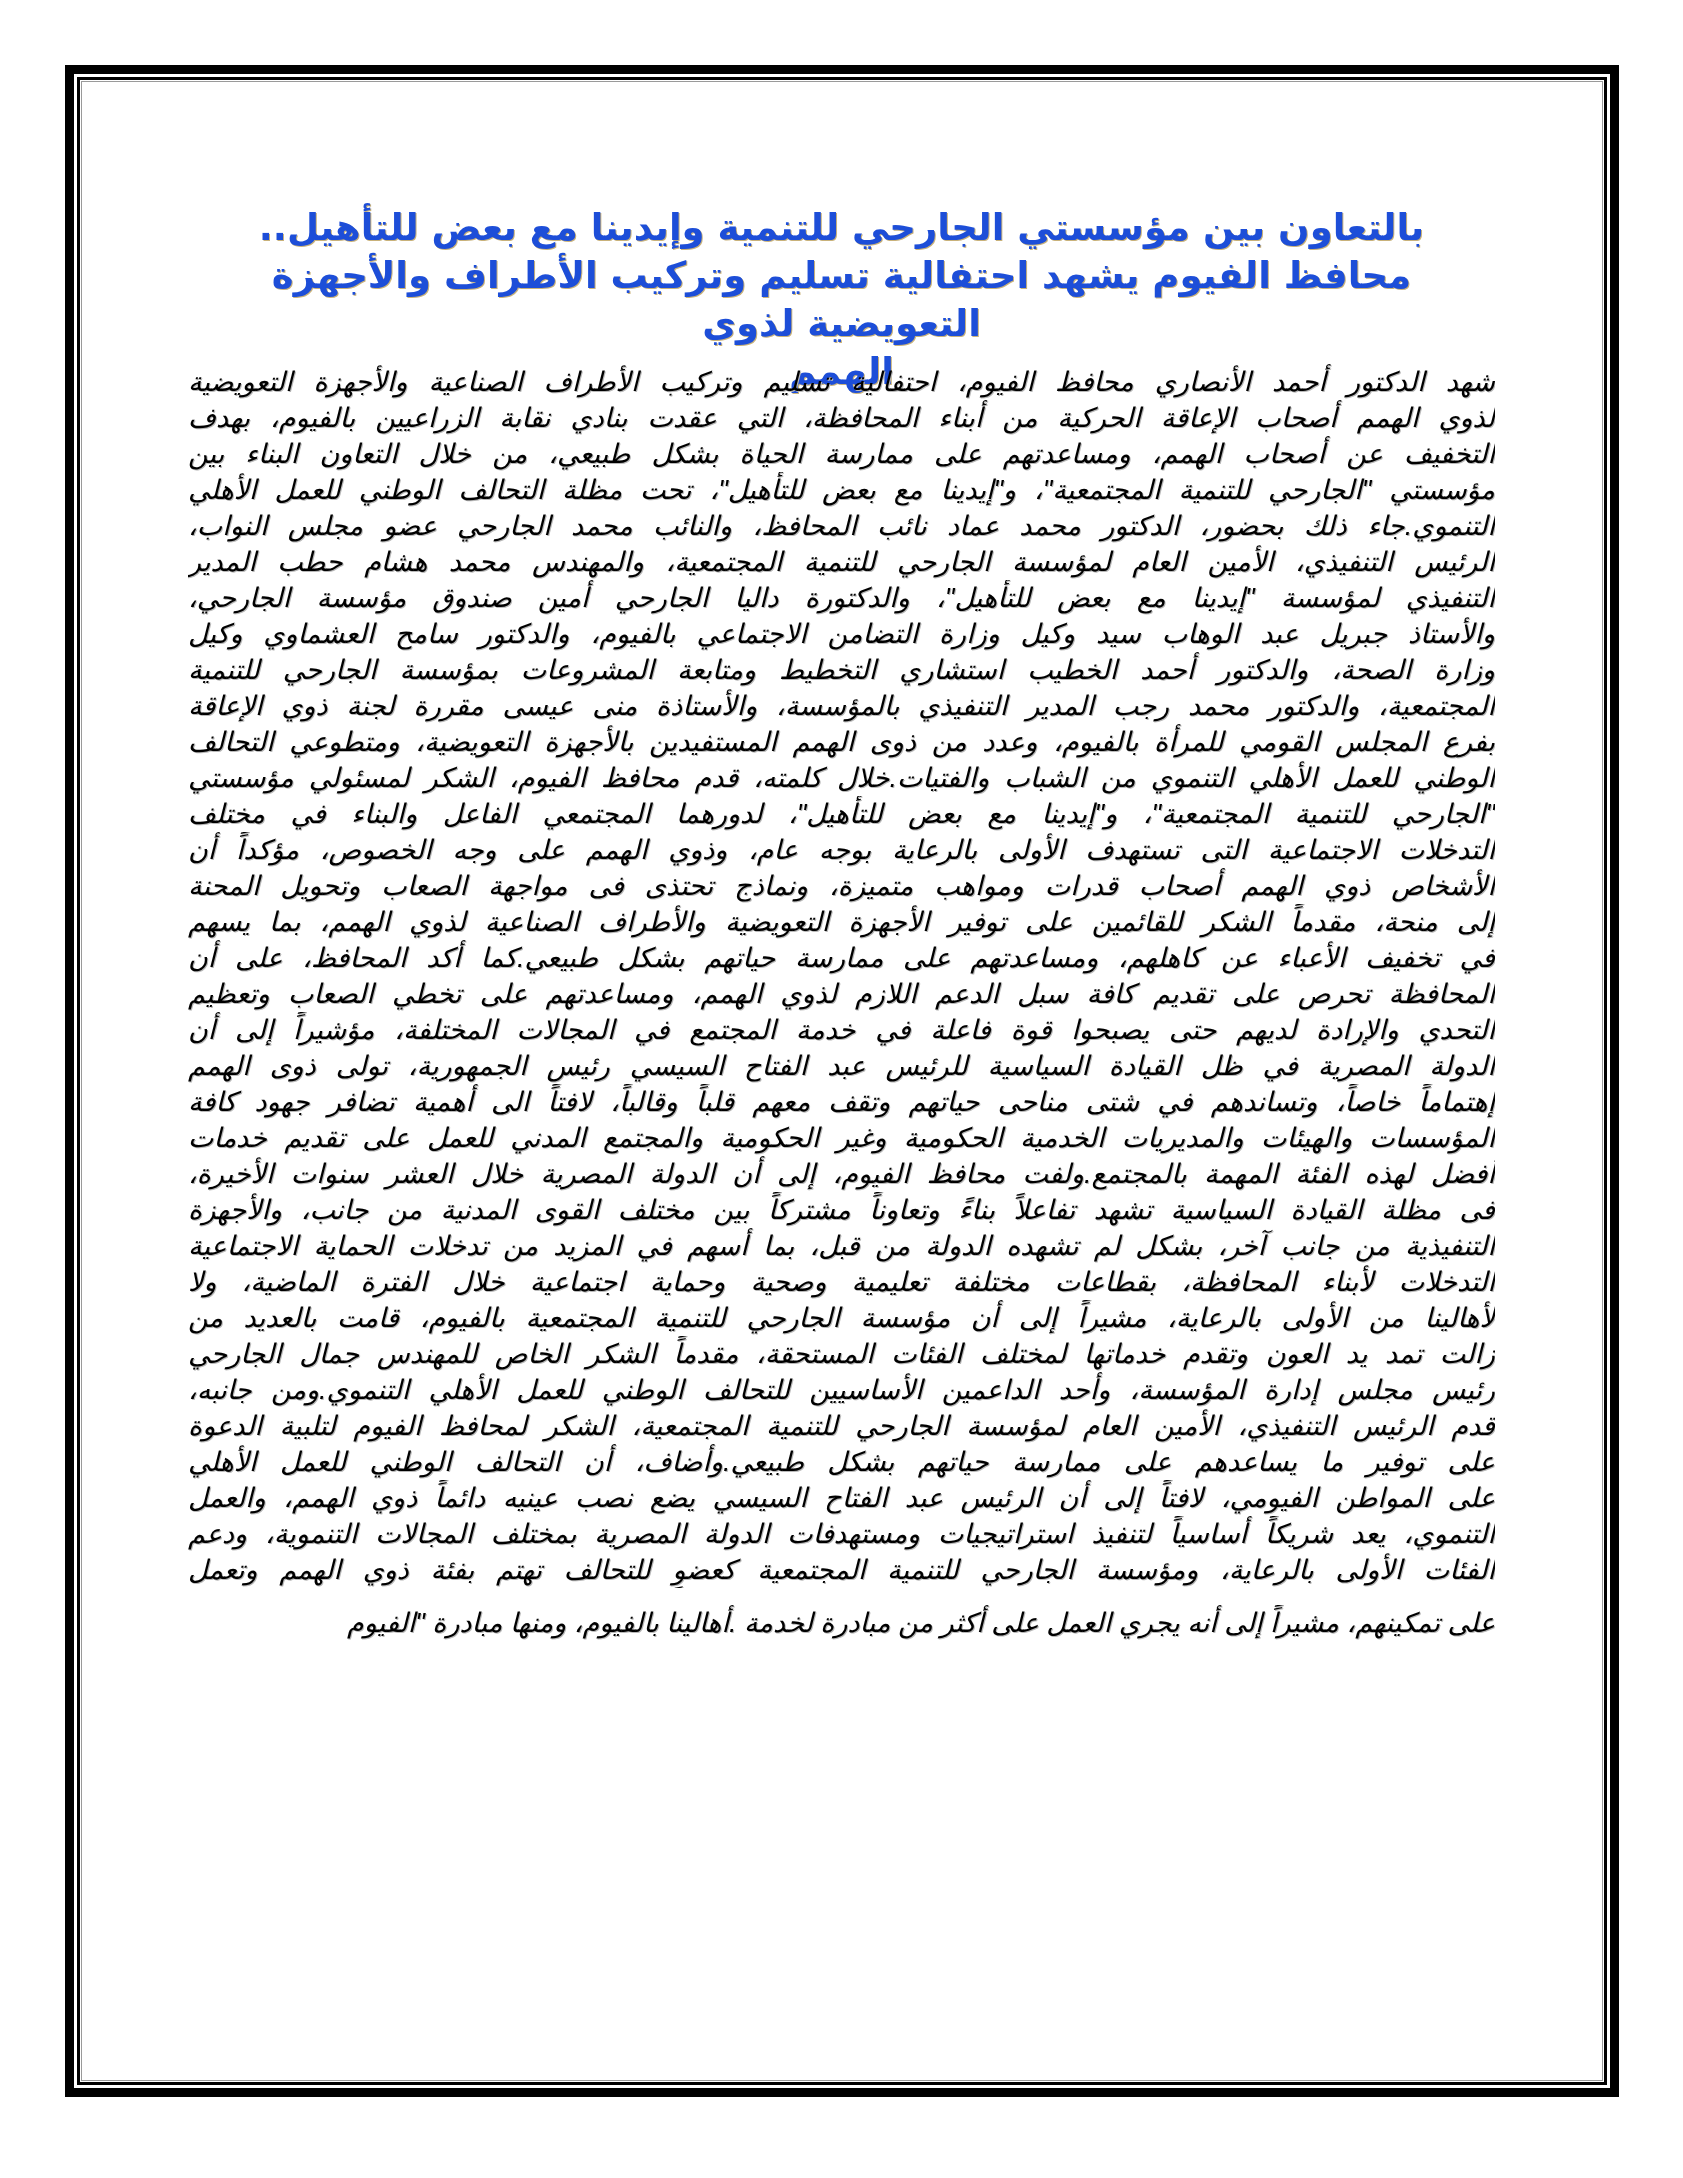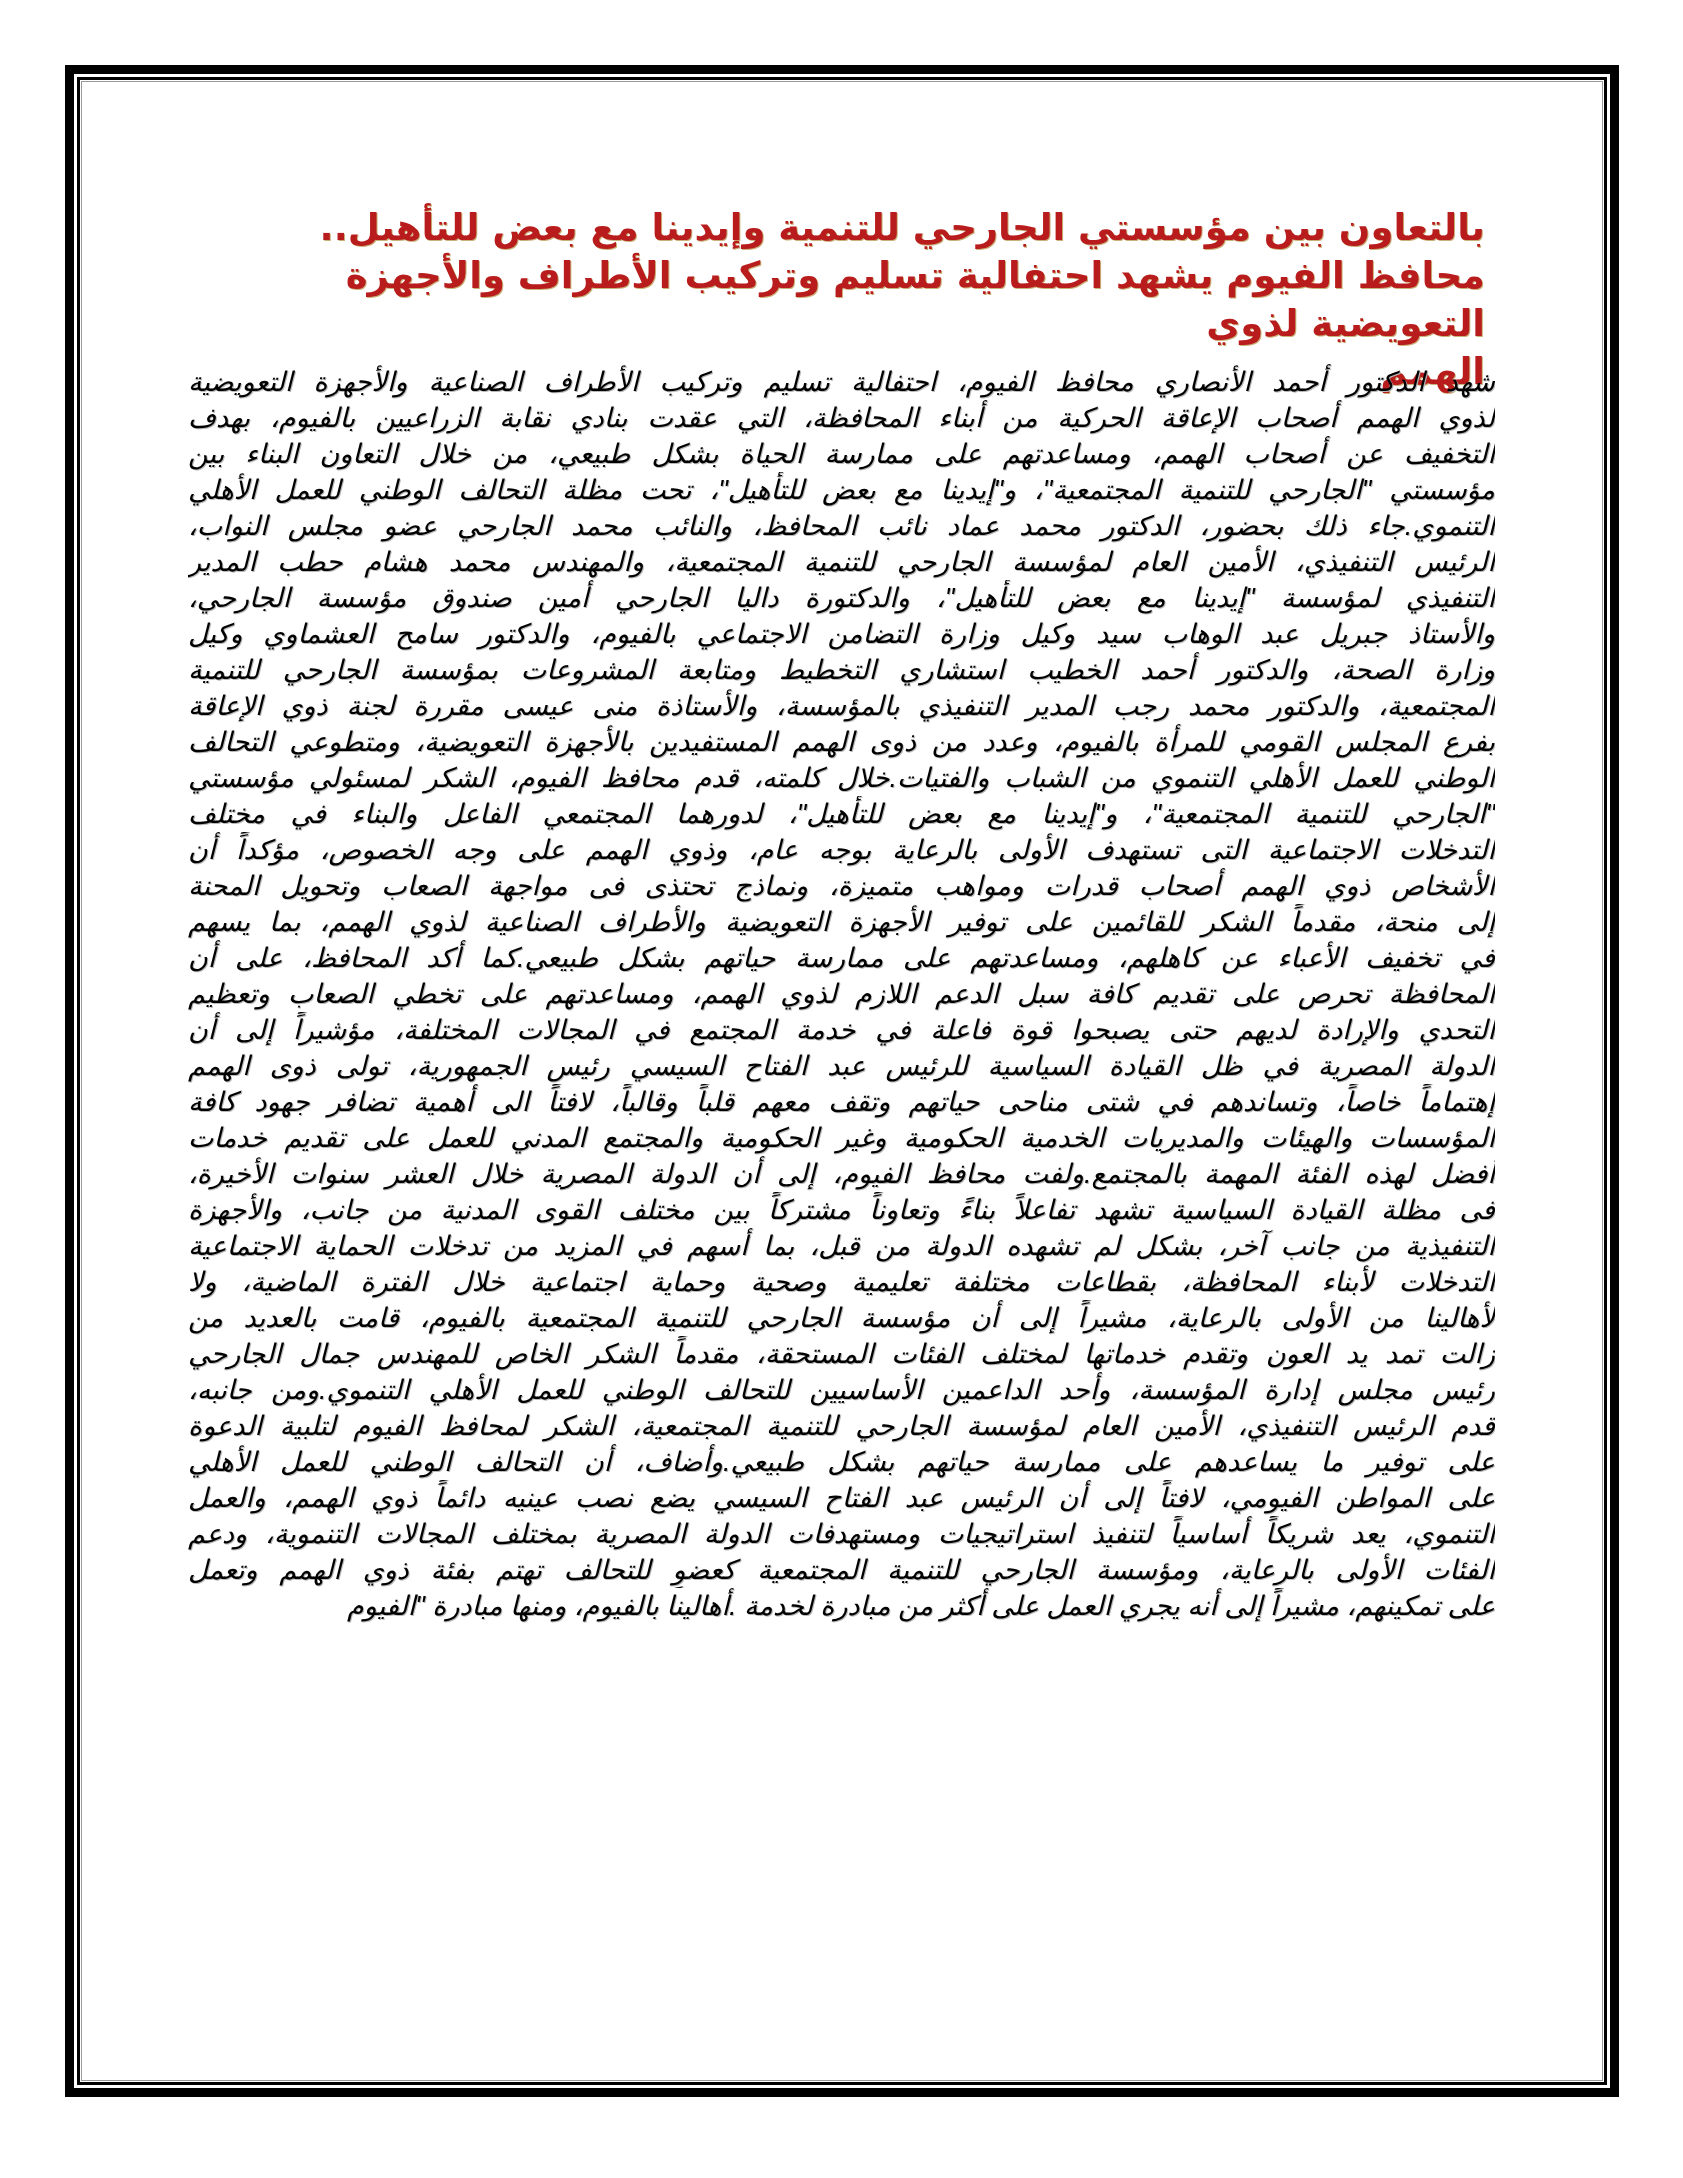--- a/index.html
+++ b/index.html
@@ -36,27 +36,27 @@
       content: "";
       position: absolute;
       left: 1px; top: 1px; right: 1px; bottom: 1px;
       border: 1px solid #9a9a9a;
     }
     .title-block {
       position: absolute;
       left: 198px;
       width: 1287px;
       top: 204px;
-      text-align: right;
+      text-align: center;
       direction: rtl;
       font-family: "DejaVu Sans", sans-serif;
       font-weight: bold;
       font-size: 37px;
       line-height: 48px;
-      color: #b91c1c;
+      color: #1d4ed8;
       text-shadow: 1px 1px 0 #c9b27a;
     }
     .title-line {
       display: block;
     }
     .body-text {
       position: absolute;
       left: 188px;
       width: 1307px;
       top: 364px;
@@ -71,20 +71,21 @@
       display: block;
       height: 36px;
       line-height: 36px;
       text-align: justify;
       text-align-last: justify;
       white-space: nowrap;
       overflow: hidden;
     }
     .body-line.last {
       text-align-last: right;
+      margin-top: 17px;
     }
   </style>
 </head>
 <body>
 
 <div class="page-frame">
   <div class="page-frame-inner"></div>
 </div>
 
 <div class="title-block">

